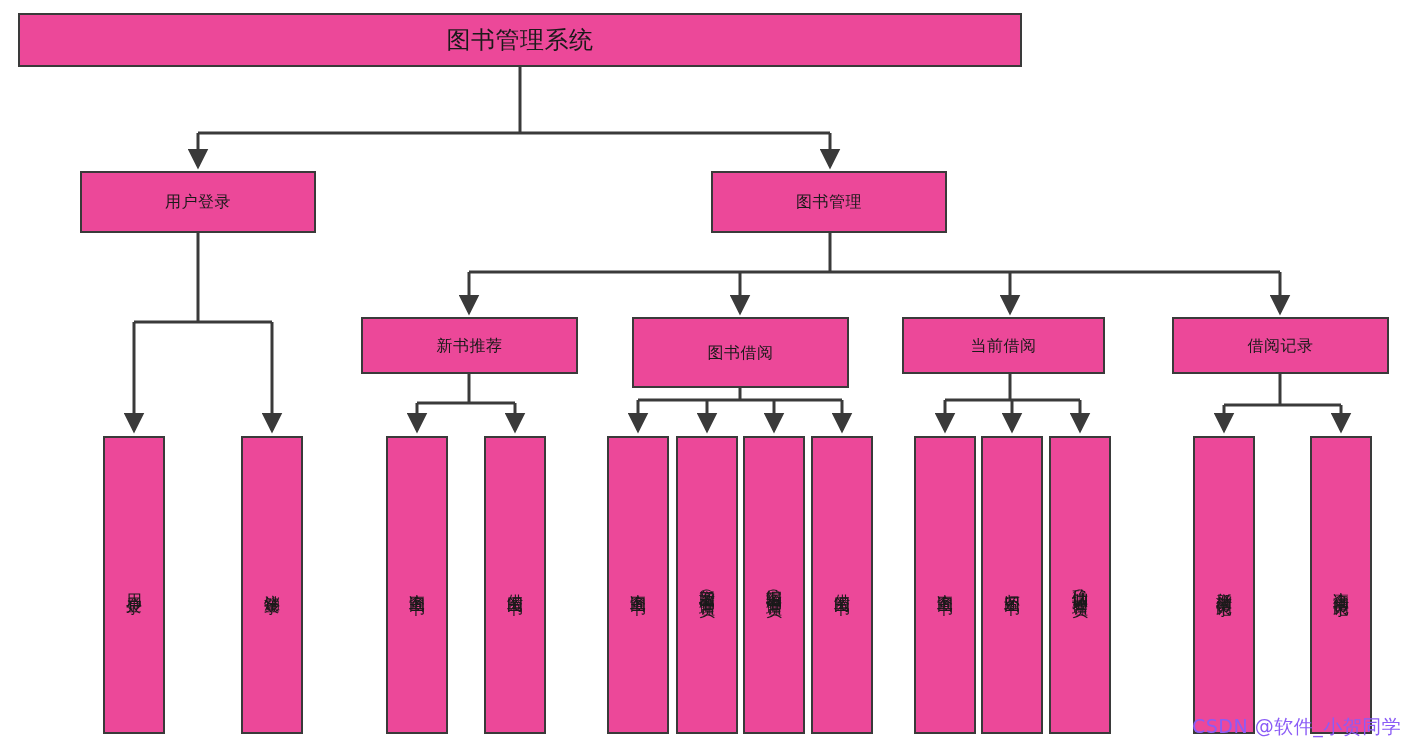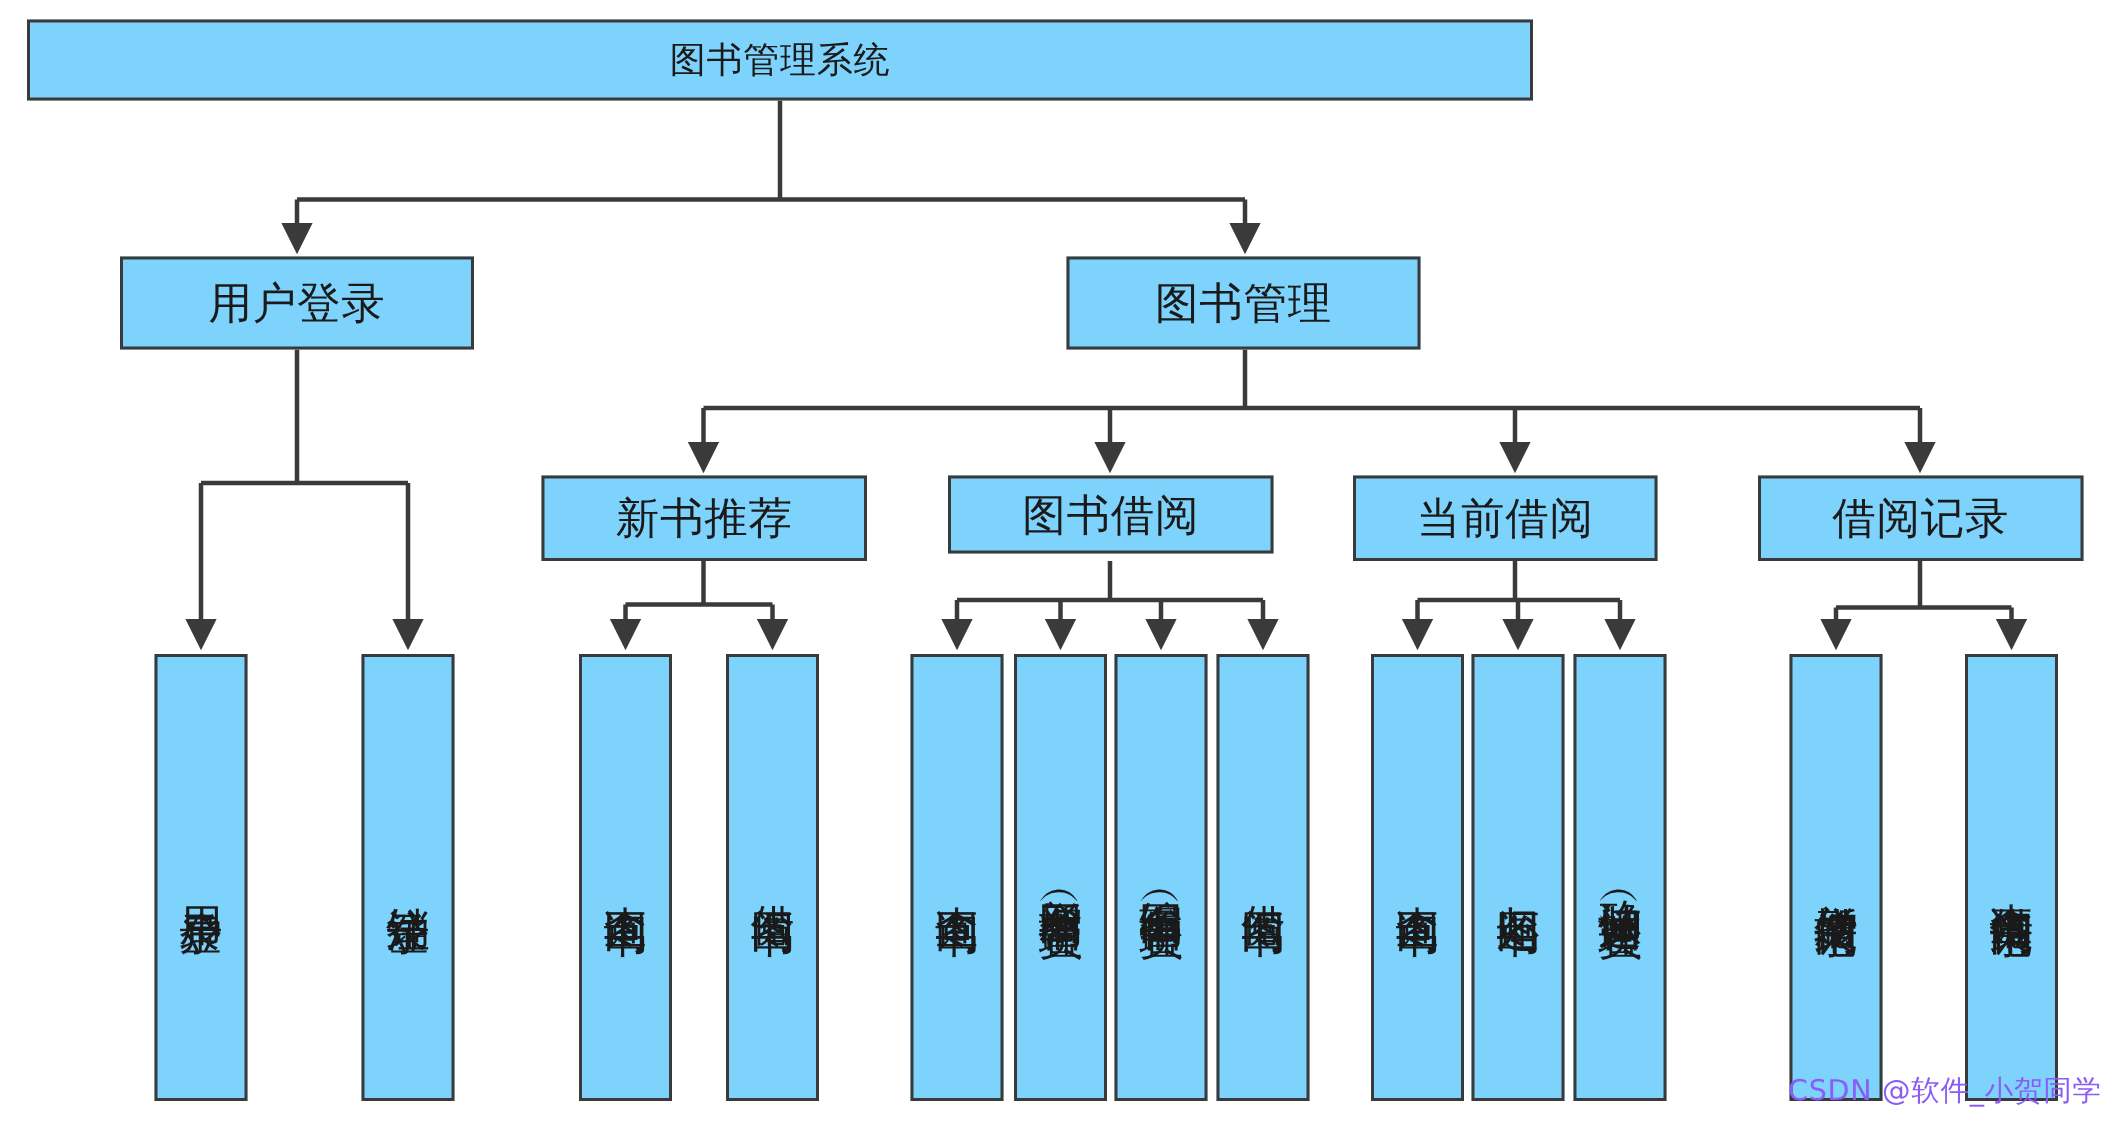--- a/index.html
+++ b/index.html
@@ -23,29 +23,29 @@
     position: absolute;
     left: 0;
     top: 0;
     width: 1405px;
     height: 747px;
     pointer-events: none;
   }
   .node {
     position: absolute;
     box-sizing: border-box;
-    background: #7dd3fc;
+    background: #ec4899;
     border: 2.5px solid #3a3a3a;
     display: flex;
     align-items: center;
     justify-content: center;
     z-index: 2;
   }
   .node .label {
-    font-size: 29px;
+    font-size: 16px;
     line-height: 1.12;
     color: #1a1a1a;
     letter-spacing: 0.5px;
     white-space: nowrap;
   }
   
   .node.vertical .label {
     writing-mode: vertical-rl;
     text-orientation: upright;
     white-space: normal;
@@ -128,21 +128,21 @@
   <div class="node" style="left:80px; top:171px; width:236px; height:62px;">
     <span class="label">用户登录</span>
   </div>
   <div class="node" style="left:711px; top:171px; width:236px; height:62px;">
     <span class="label">图书管理</span>
   </div>
 
   <div class="node" style="left:361px; top:317px; width:217px; height:57px;">
     <span class="label">新书推荐</span>
   </div>
-  <div class="node" style="left:632px; top:317px; width:217px; height:52px;">
+  <div class="node" style="left:632px; top:317px; width:217px; height:71px;">
     <span class="label">图书借阅</span>
   </div>
   <div class="node" style="left:902px; top:317px; width:203px; height:57px;">
     <span class="label">当前借阅</span>
   </div>
   <div class="node" style="left:1172px; top:317px; width:217px; height:57px;">
     <span class="label">借阅记录</span>
   </div>
 
   <div class="node vertical" style="left:103px; top:436px; width:62px; height:298px;">

